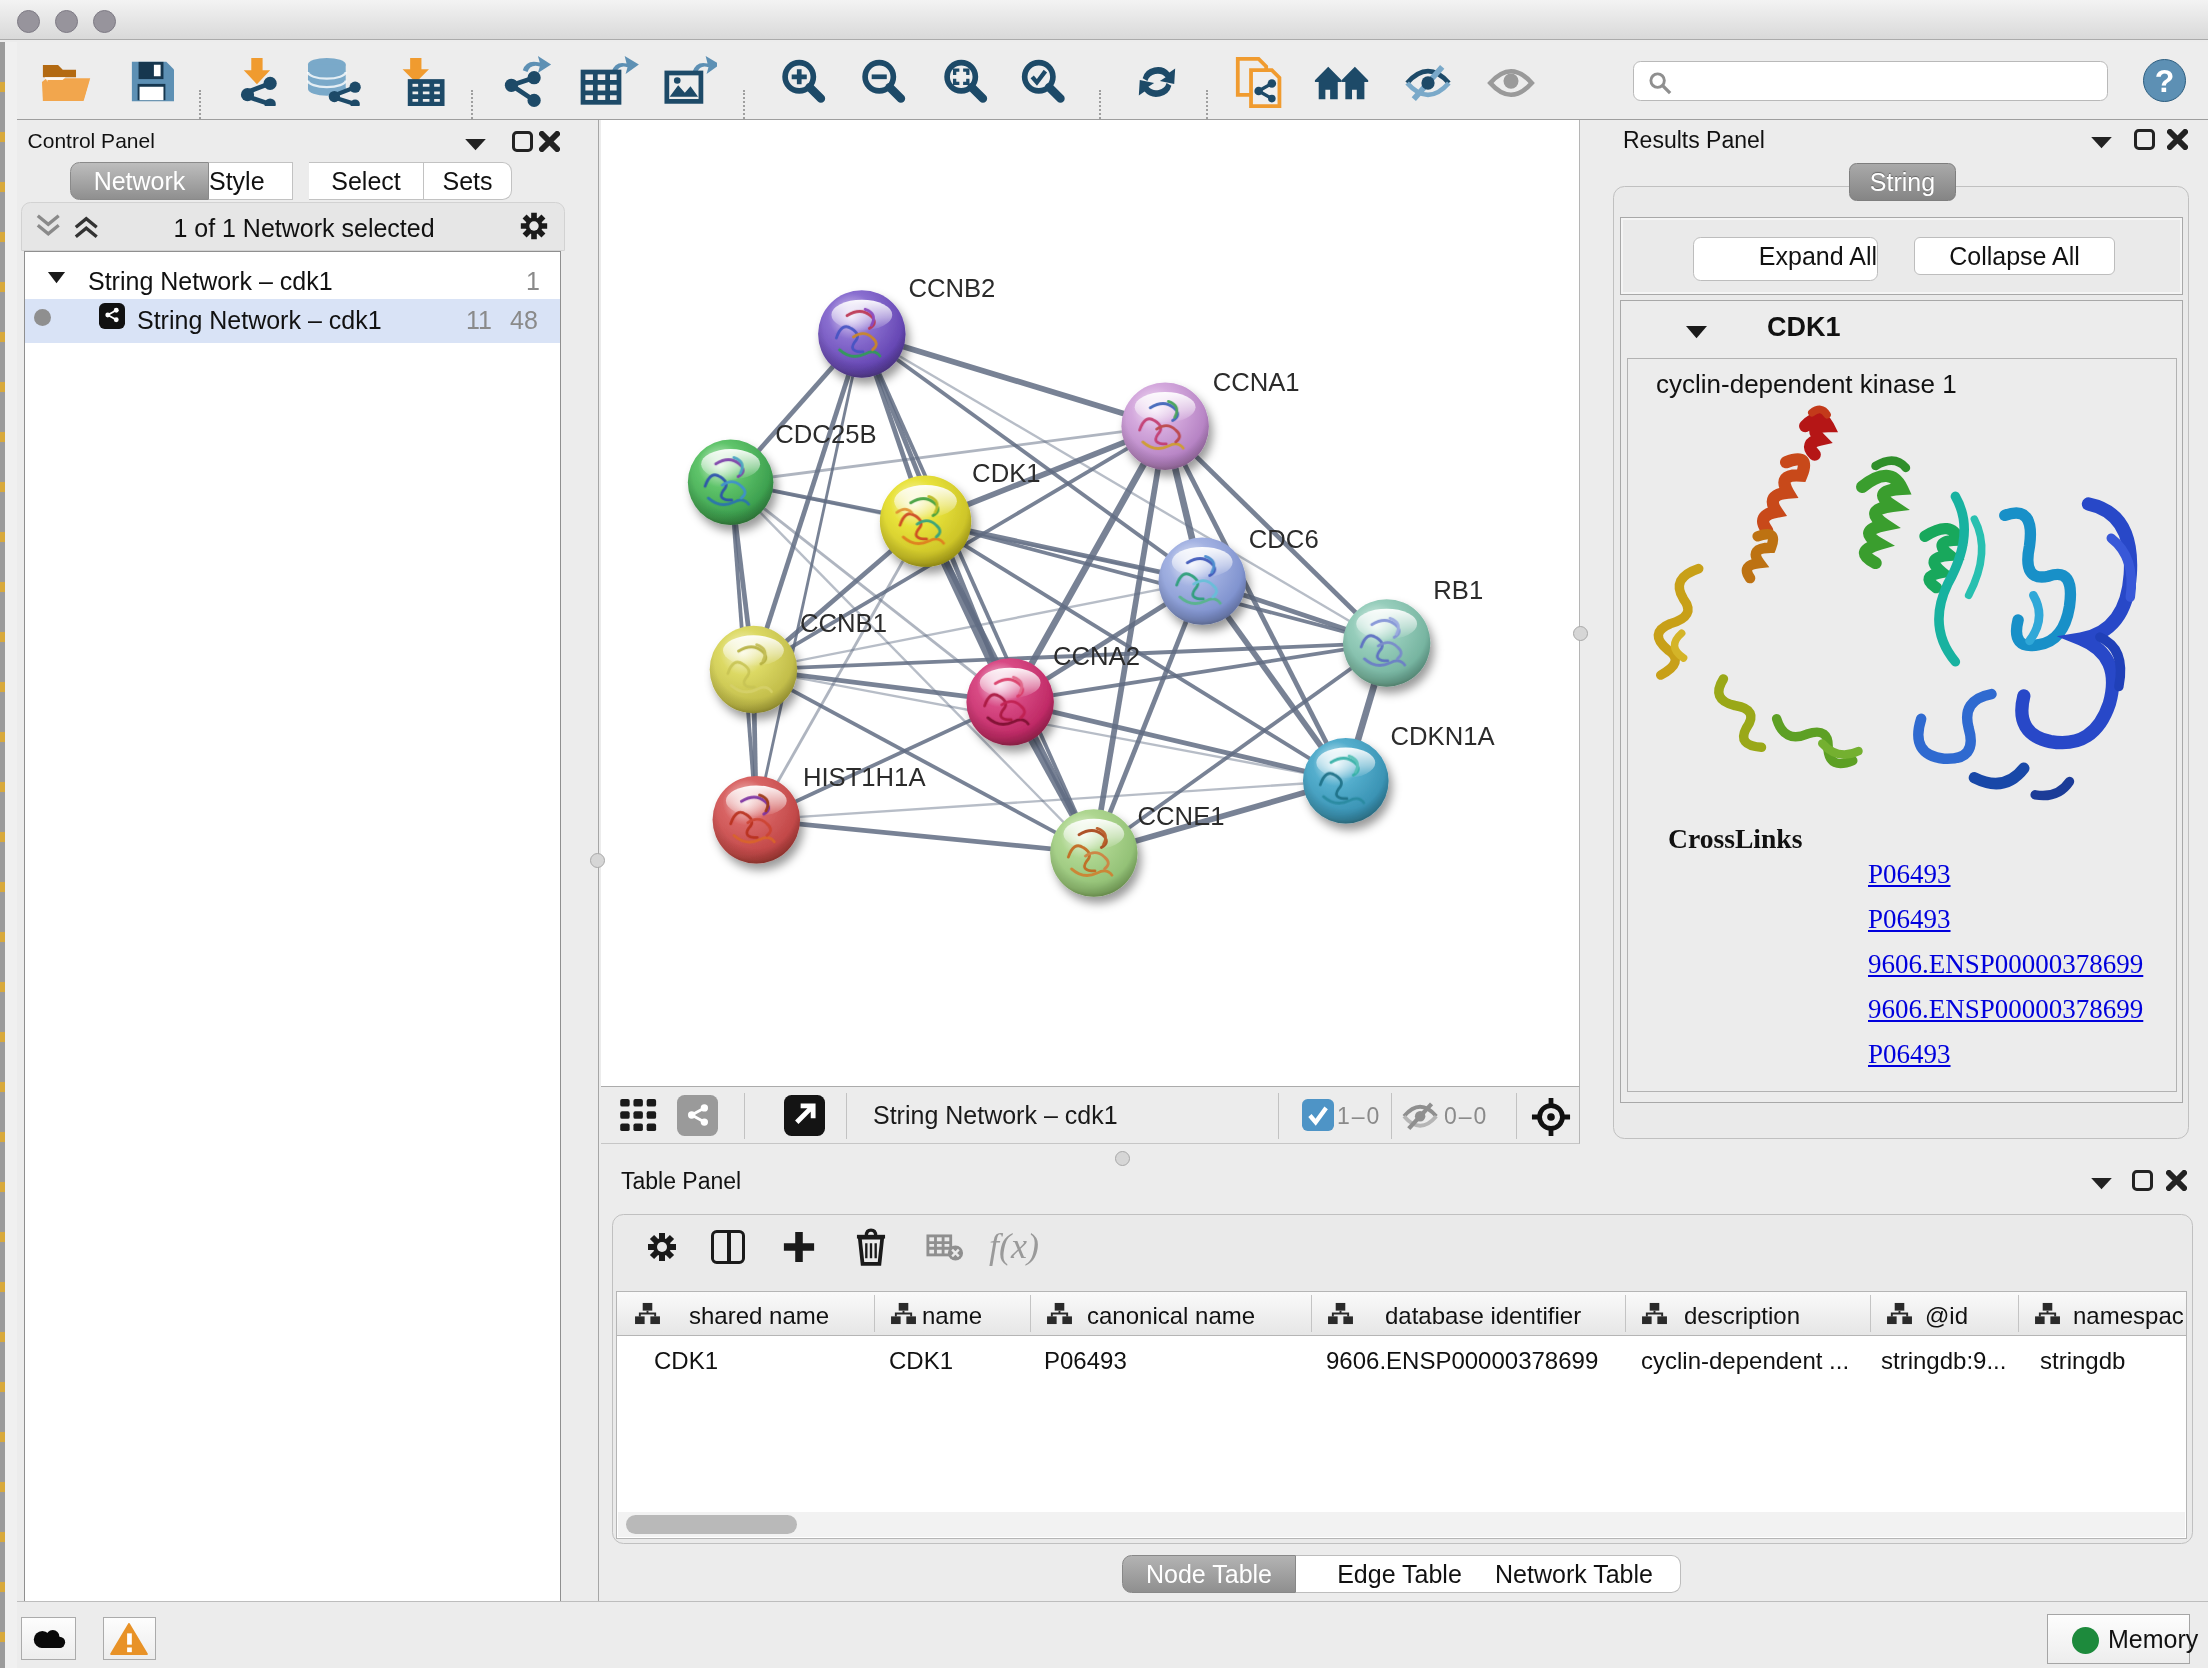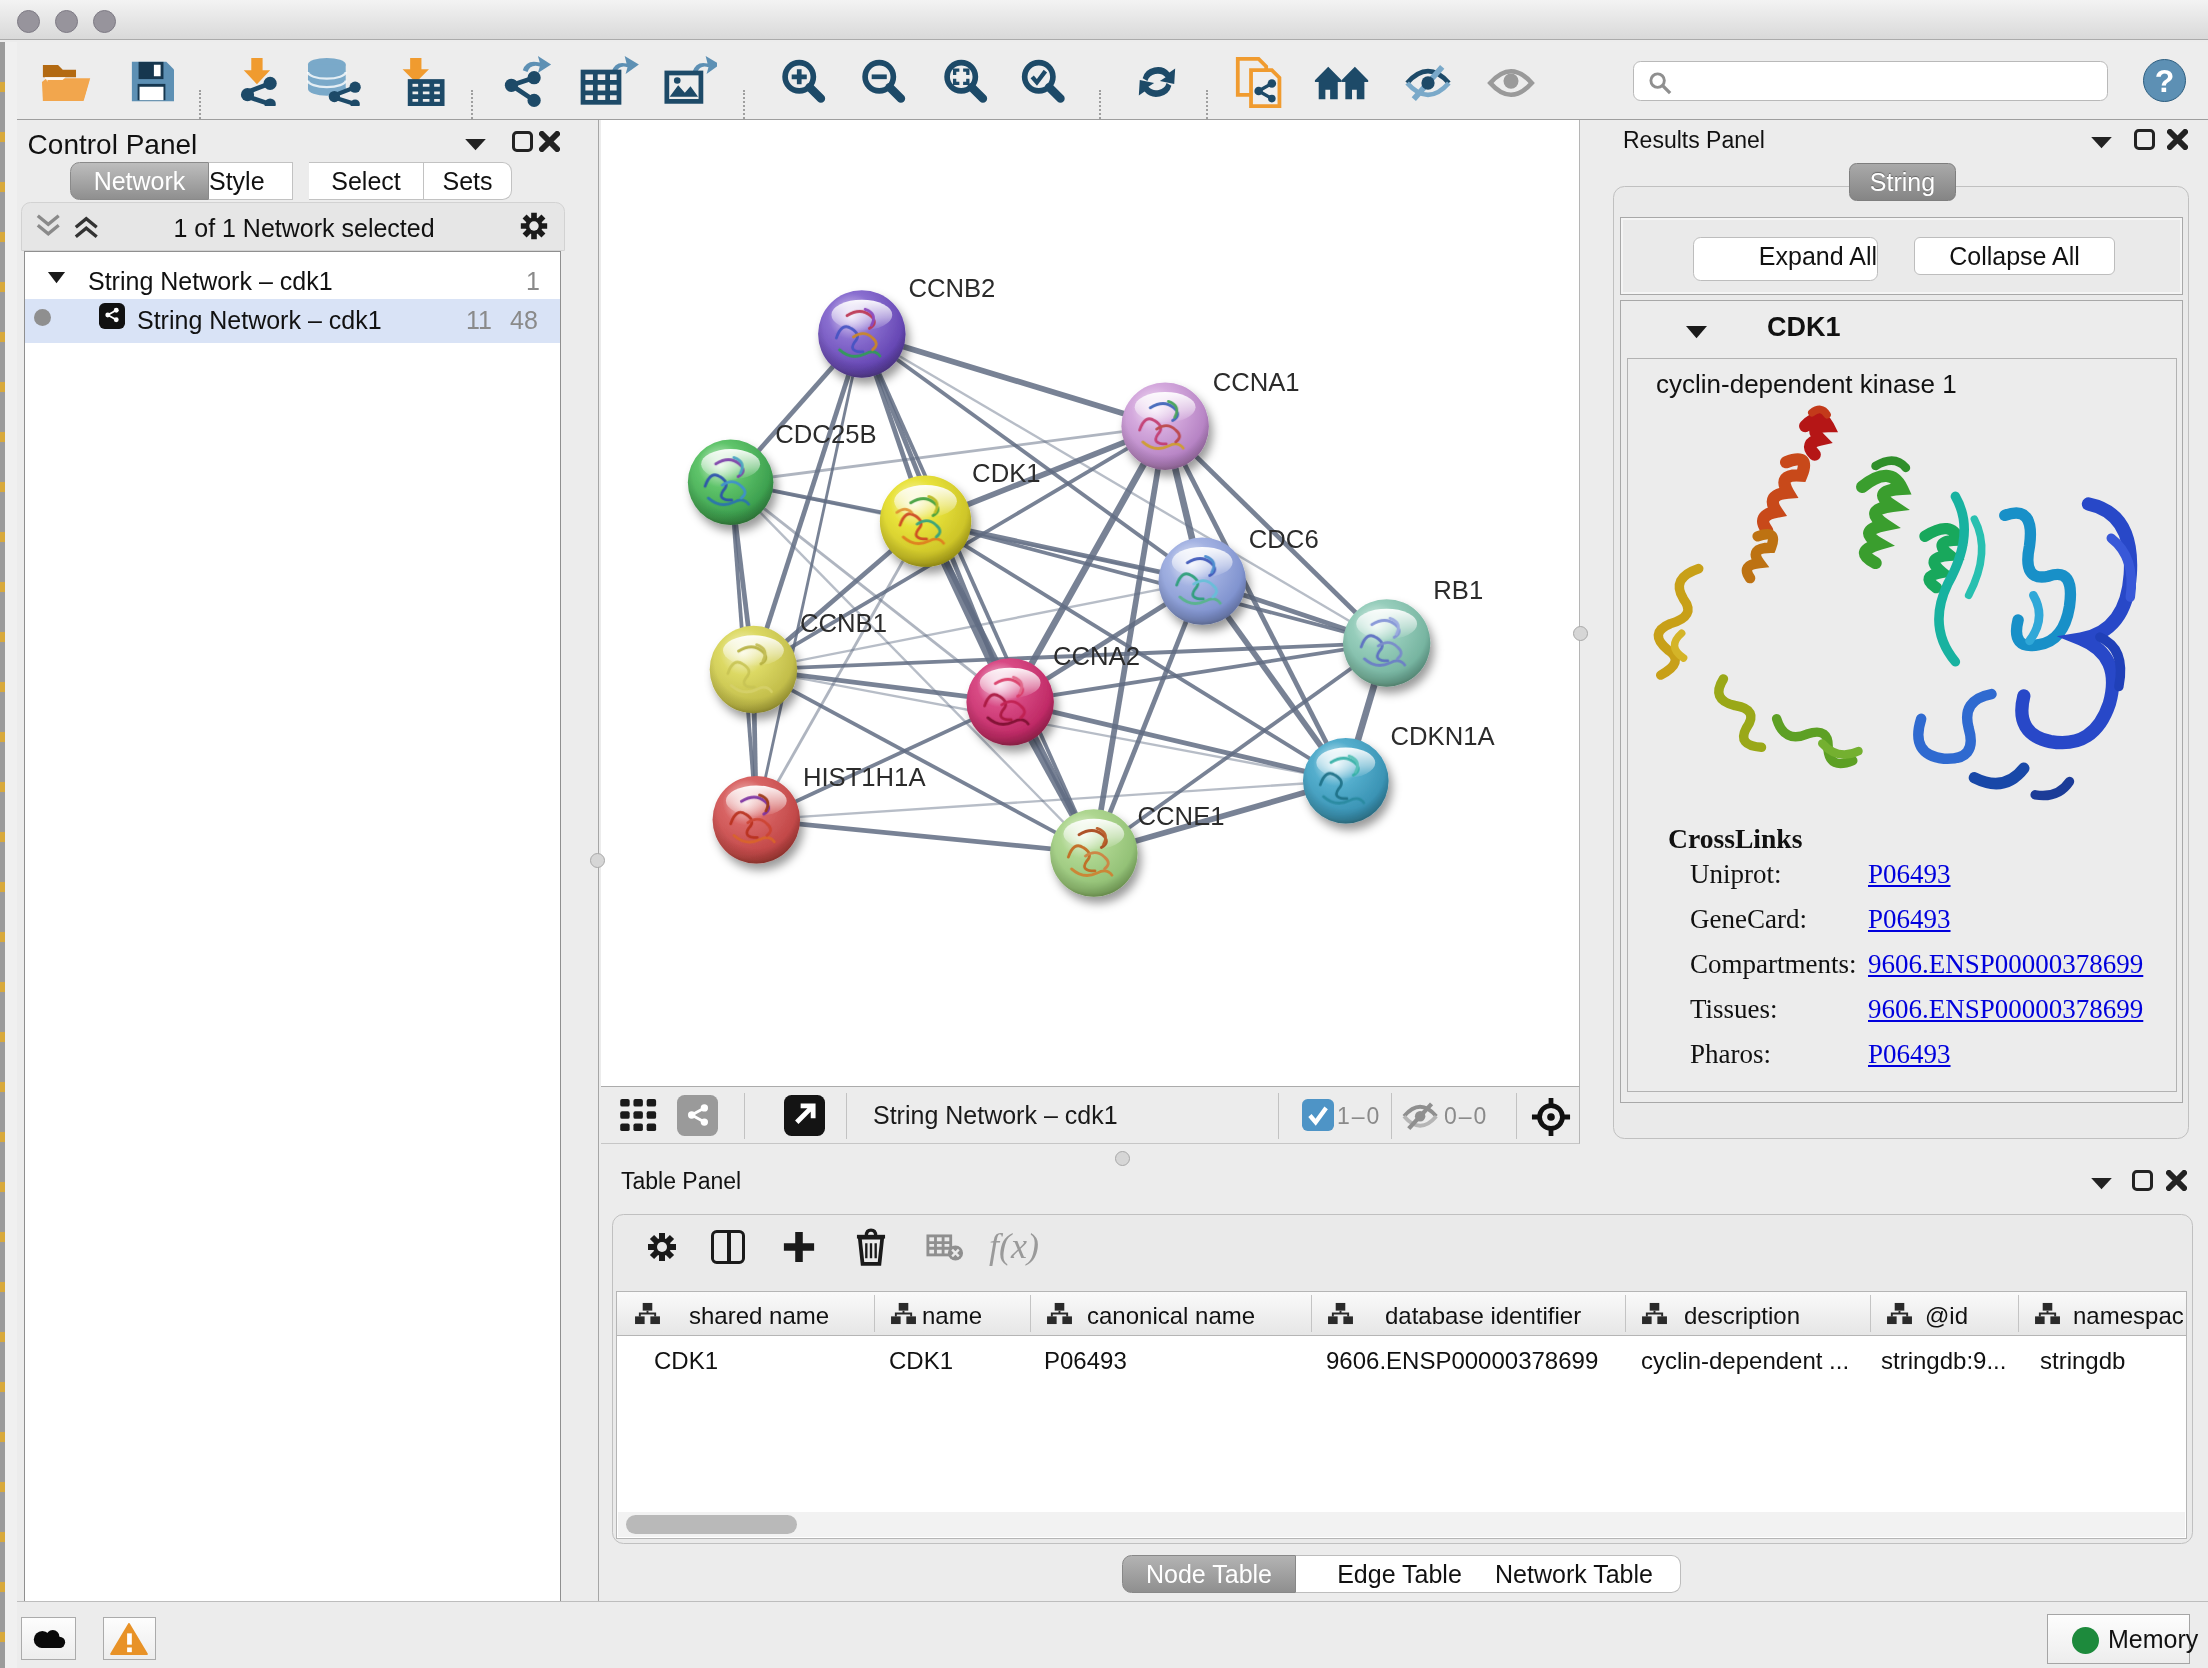--- a/index.html
+++ b/index.html
@@ -163,21 +163,21 @@
 </svg>
 
 <div class="abs" style="left:2143px;top:17px;width:43px;height:43px;border-radius:50%;background:#5d90b4;border:1.9px solid #2d5e80"></div>
 <div class="abs" style="left:2143px;top:21px;width:43px;text-align:center;font-size:32px;font-weight:bold;color:#fff">?</div>
 </div>
 
 <div class="abs" style="left:0;top:42px;width:4.8px;height:1626px;z-index:9;background:repeating-linear-gradient(#9b9b9b 0 40px,#d8a93c 40px 50px)"></div>
 <div class="abs" style="left:4.8px;top:42px;width:12.4px;height:1626px;z-index:9;background:#f0f0f0"></div>
 
 <div class="abs" style="left:0;top:120px;width:599px;height:1481px;background:#ececec;border-right:1.9px solid #a6a6a6">
-  <div class="abs" style="left:27.6px;top:8.6px;font-size:28px;color:#111">Control Panel</div>
+  <div class="abs" style="left:27.6px;top:8.6px;font-size:21px;color:#111">Control Panel</div>
   <svg class="abs" style="left:463px;top:17px" width="25" height="15" viewBox="0 0 26 16">
       <path d="M2 2 h22 l-11 12 z" fill="#222"></path>
     </svg>
   <div class="abs" style="left:512px;top:10.5px;width:21px;height:21px;border:3.8px solid #222;border-radius:4.8px"></div>
   <svg class="abs" style="left:539px;top:10.5px" width="21" height="21" viewBox="0 0 22 22">
       <path d="M3 3 L19 19 M19 3 L3 19" stroke="#222" stroke-width="6" stroke-linecap="square"></path>
     </svg>
 
   <div class="abs" style="left:70px;top:42px;width:139px;height:38px;background:linear-gradient(#bdbdbd,#8f8f8f);border:1px solid #8a8a8a;border-radius:9.5px 0 0 9.5px;color:#fff;font-size:25px;text-align:center;line-height:36px">Network</div>
   <div class="abs" style="left:209px;top:42px;width:84px;height:38px;background:#fff;border:1px solid #c2c2c2;border-left:none;font-size:25px;line-height:36px;color:#111">Style</div>
@@ -590,22 +590,20 @@
       <path d="M418 200 q14 24 -4 48" stroke="#30a8d8" stroke-width="9"></path>
       <path d="M476 104 q48 10 44 74 q-4 60 -52 68 q44 18 30 68 q-16 48 -62 40 q-38 -8 -28 -48" stroke="#2848c8" stroke-width="14"></path>
       <path d="M500 140 q26 20 20 62" stroke="#3858d8" stroke-width="10"></path>
       <path d="M488 244 q28 12 20 52" stroke="#2040b8" stroke-width="10"></path>
       <path d="M300 330 q-12 38 24 42 q36 2 26 -32 q-8 -30 24 -36" stroke="#2f6ad0" stroke-width="11"></path>
       <path d="M356 392 q32 16 52 -10" stroke="#1848a8" stroke-width="12"></path>
       <path d="M420 410 q24 4 36 -14" stroke="#1c3c98" stroke-width="10"></path>
     </g>
   </svg>
   <div class="abs" style="left:86px;top:703px;font-size:27.6px;font-weight:bold;color:#111;font-family:'Liberation Serif',serif">CrossLinks</div>
-  <div style="position:absolute;left:108px;top:732px;font-size:27px;color:#111;font-family:'Liberation Serif',serif;line-height:45px">
-    Uniprot:<br>GeneCard:<br>Compartments:<br>Tissues:<br>Pharos:</div>
   <div style="position:absolute;left:286px;top:732px;font-size:27px;color:#0000dd;font-family:'Liberation Serif',serif;line-height:45px;text-decoration:underline">
     P06493<br>P06493<br>9606.ENSP00000378699<br>9606.ENSP00000378699<br>P06493</div>
 </div>
 
 <div class="abs" style="left:601px;top:1145px;width:1607px;height:456px;background:#ececec">
   <div class="abs" style="left:20px;top:23px;font-size:23px;color:#111">Table Panel</div>
   <svg class="abs" style="left:1488px;top:31px" width="25" height="15" viewBox="0 0 26 16">
       <path d="M2 2 h22 l-11 12 z" fill="#222"></path>
     </svg>
   <div class="abs" style="left:1531px;top:25px;width:21px;height:21px;border:3.8px solid #222;border-radius:4.8px"></div>

